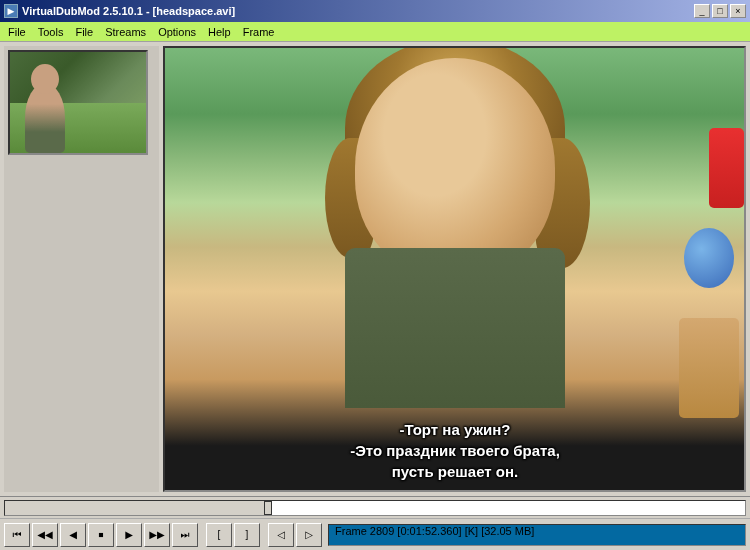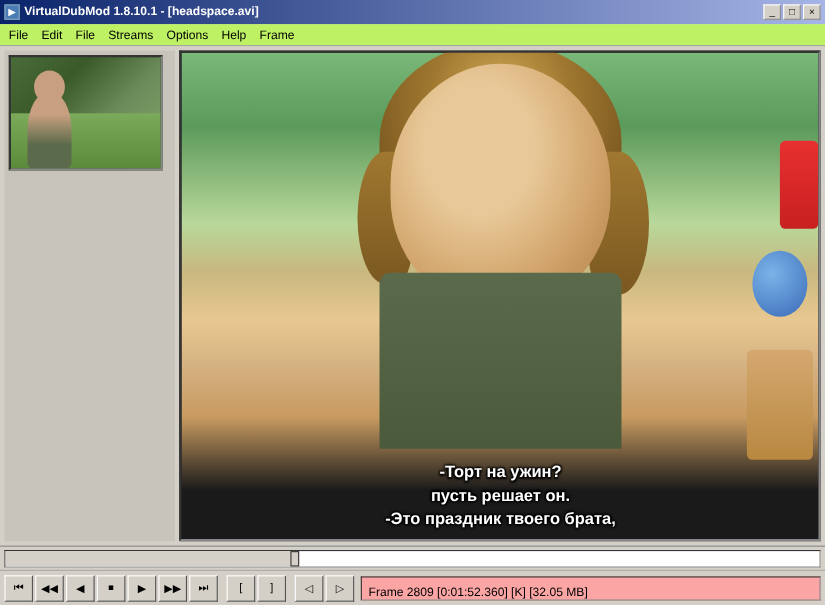--- a/index.html
+++ b/index.html
@@ -372,47 +372,47 @@
       font-size: 10px;
     }
 
     .ctrl-separator {
       width: 4px;
     }
 
     .status-bar {
       flex: 1;
       height: 22px;
-      background: #fca5a5;
+      background: #0369a1;
       border: 1px inset #888;
       display: flex;
-      align-items: flex-end;
+      align-items: flex-start;
       padding: 0 6px;
       margin-left: 4px;
       font-size: 11px;
     }
   </style>
 </head>
 <body>
 
 <div class="title-bar">
   <div class="title-bar-left">
     <div class="title-bar-icon">▶</div>
-    <span class="title-text">VirtualDubMod 1.8.10.1 - [headspace.avi]</span>
+    <span class="title-text">VirtualDubMod 2.5.10.1 - [headspace.avi]</span>
   </div>
   <div class="title-controls">
     <div class="title-btn">_</div>
     <div class="title-btn">□</div>
     <div class="title-btn">×</div>
   </div>
 </div>
 
 <div class="menu-bar">
   <span class="menu-item">File</span>
-  <span class="menu-item">Edit</span>
+  <span class="menu-item">Tools</span>
   <span class="menu-item">File</span>
   <span class="menu-item">Streams</span>
   <span class="menu-item">Options</span>
   <span class="menu-item">Help</span>
   <span class="menu-item">Frame</span>
 </div>
 
 <div class="main-content">
   <div class="video-area">
 
@@ -439,22 +439,22 @@
         </div>
 
         <div class="right-side-objects">
           <div class="red-can"></div>
           <div class="balloon-blue"></div>
           <div class="party-stuff"></div>
         </div>
 
         <div class="subtitles">
           <div>-Торт на ужин?</div>
+          <div>-Это праздник твоего брата,</div>
           <div>пусть решает он.</div>
-          <div>-Это праздник твоего брата,</div>
         </div>
       </div>
     </div>
   </div>
 
   <div class="bottom-panel">
 
     <div class="seek-bar-container">
       <div class="seek-track">
         <div class="seek-progress"></div>

